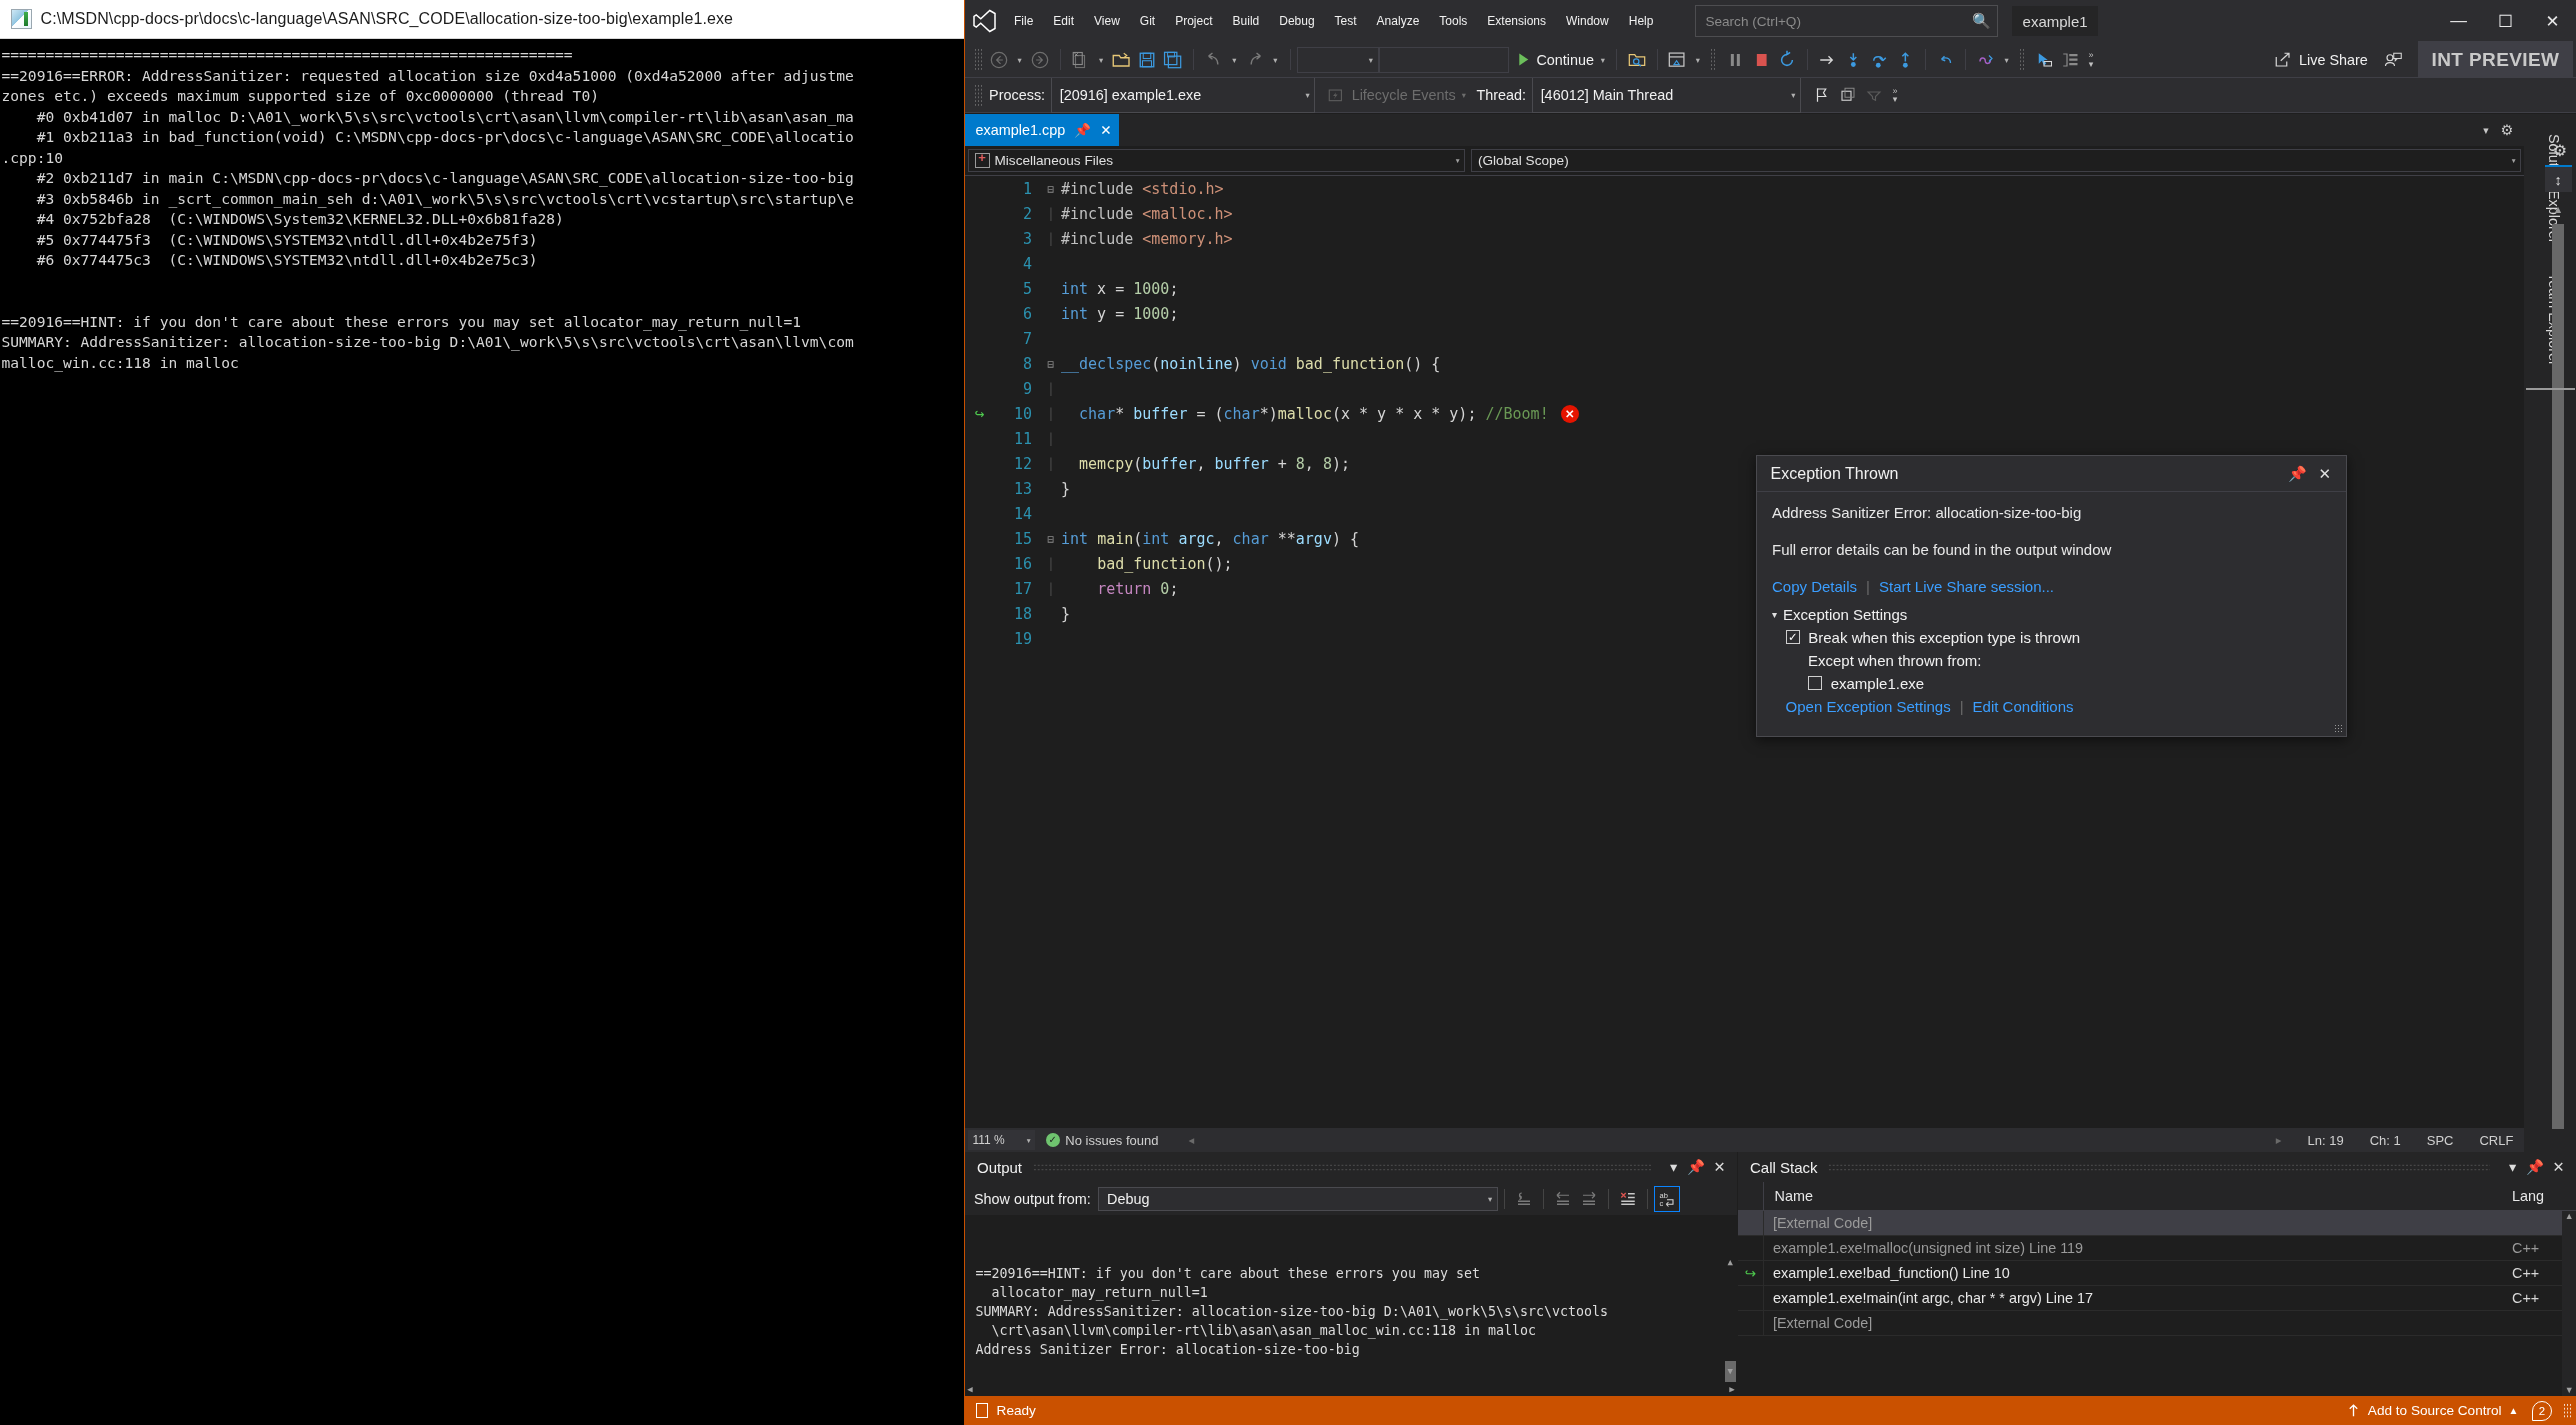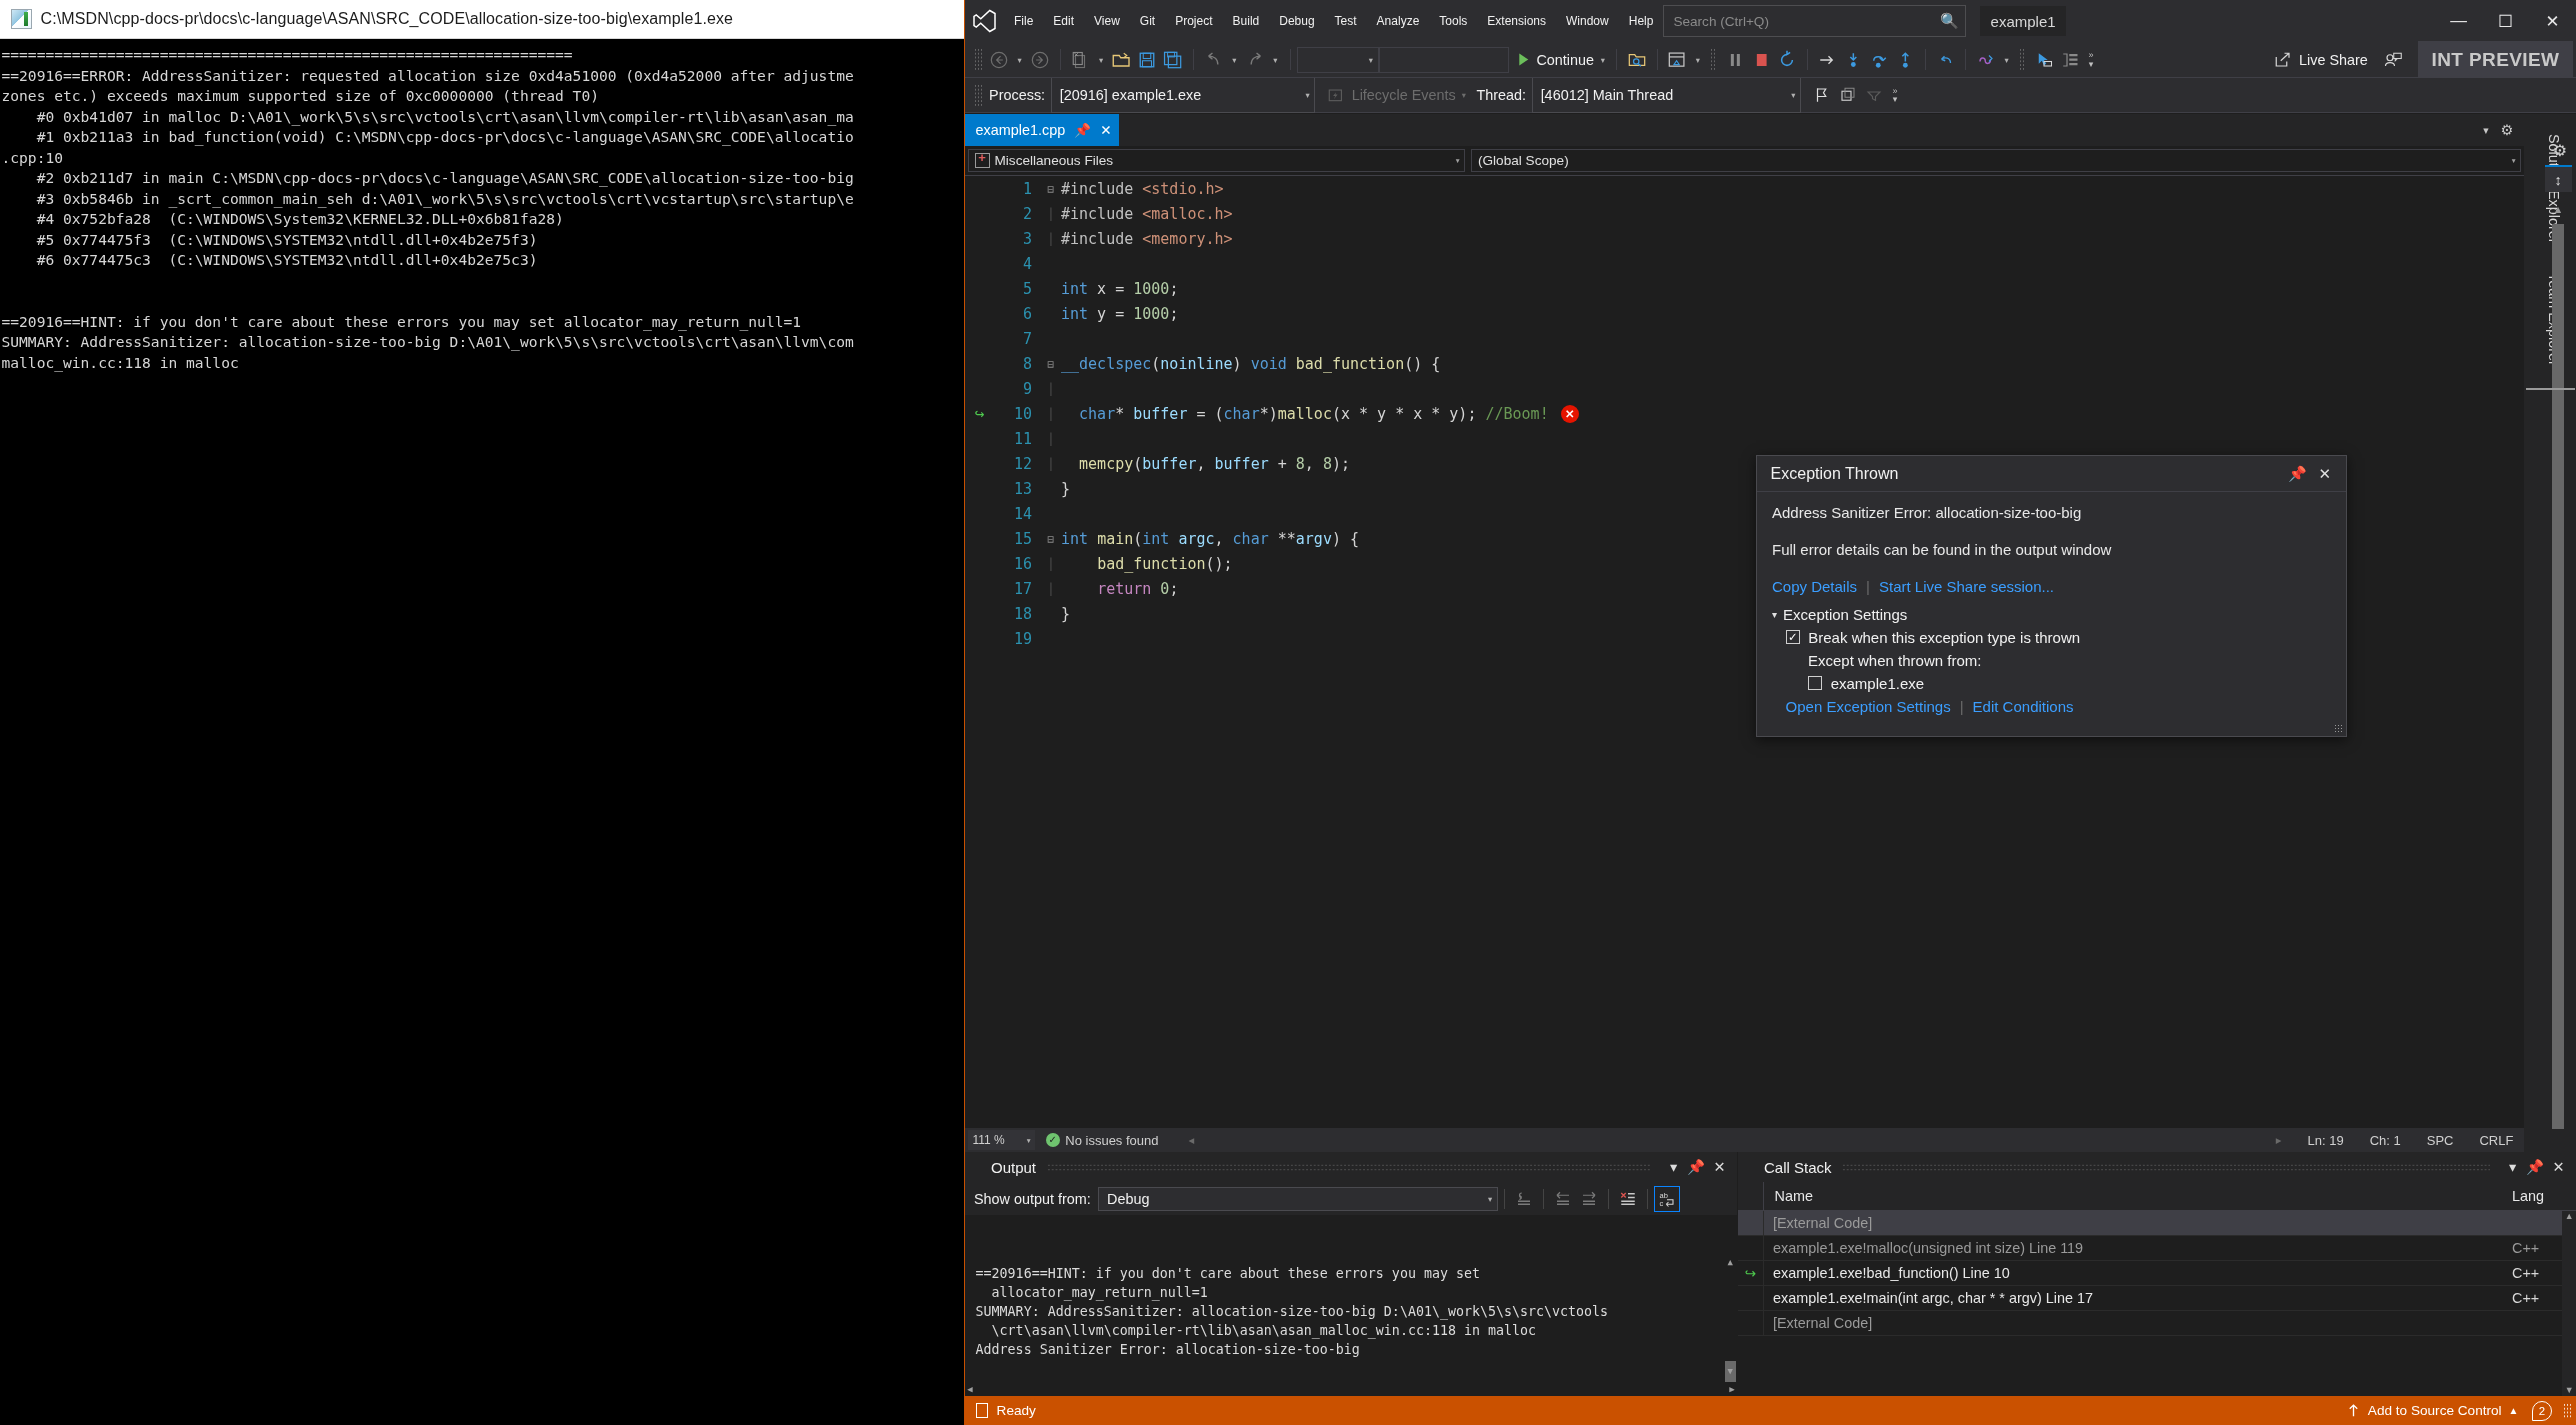--- a/index.html
+++ b/index.html
@@ -56,21 +56,21 @@
   }
   #vs-logo {
     width: 39px; height: 42px; display:flex; align-items:center; justify-content:center;
     color: #ffffff;
   }
   .menu-item {
     font-size: 12px; color: #f1f1f1; padding: 0 10px; height: 42px;
     display: flex; align-items: center; white-space: nowrap; cursor: default;
   }
   #vs-search {
-    margin-left: 0; width: 303px; height: 32px; background: #2d2d30;
+    margin-left: 32px; width: 303px; height: 32px; background: #2d2d30;
     border: 0.8px solid #4d4d50; display: flex; align-items: center;
     padding: 0 6px 0 9px;
   }
   #vs-search-input {
     flex: 1; background: transparent; border: none; outline: none;
     color: #c8c8c8; font-size: 13.6px; font-family: "Liberation Sans", sans-serif;
   }
   #vs-search-input::placeholder { color: #8a8a8a; }
   #search-icon { color: #c8c8c8; font-size: 15px; }
   #vs-solname {
@@ -244,21 +244,21 @@
                   height: 2.3px; background: #9a9a9a; z-index: 9; }
 
   
   #bottom-panels {
     position: absolute; left: 0; right: 0; bottom: 29px; height: 244px;
     display: flex; background: #252526;
   }
   #output-panel { width: 773px; flex: 0 0 auto; display: flex; flex-direction: column;
                   border-right: 1.5px solid #1e1e1e; }
   #callstack-panel { flex: 1; display: flex; flex-direction: column; }
-  .panel-head { height: 30px; display: flex; align-items: center; padding: 0 6px 0 26px;
+  .panel-head { height: 30px; display: flex; align-items: center; padding: 0 6px 0 12px;
                 background: #252526; }
   .panel-title { font-size: 15px; color: #f1f1f1; white-space: nowrap; }
   .panel-dots { flex: 1; height: 7.6px; margin: 0 10.6px; opacity: .45;
     background-image: radial-gradient(#8a8a8a 0.8px, transparent 0.8px);
     background-size: 3.8px 4.5px; }
   .panel-btn { width: 23px; text-align: center; color: #dcdcdc; font-size: 14.4px; }
   #output-toolbar { height: 33px; background: #252526; display: flex;
                     align-items: center; padding: 0 4.5px 0 9px; }
   #output-toolbar .lbl { font-size: 14.4px; color: #f1f1f1; margin-right: 7.6px;
                          white-space: nowrap; }

